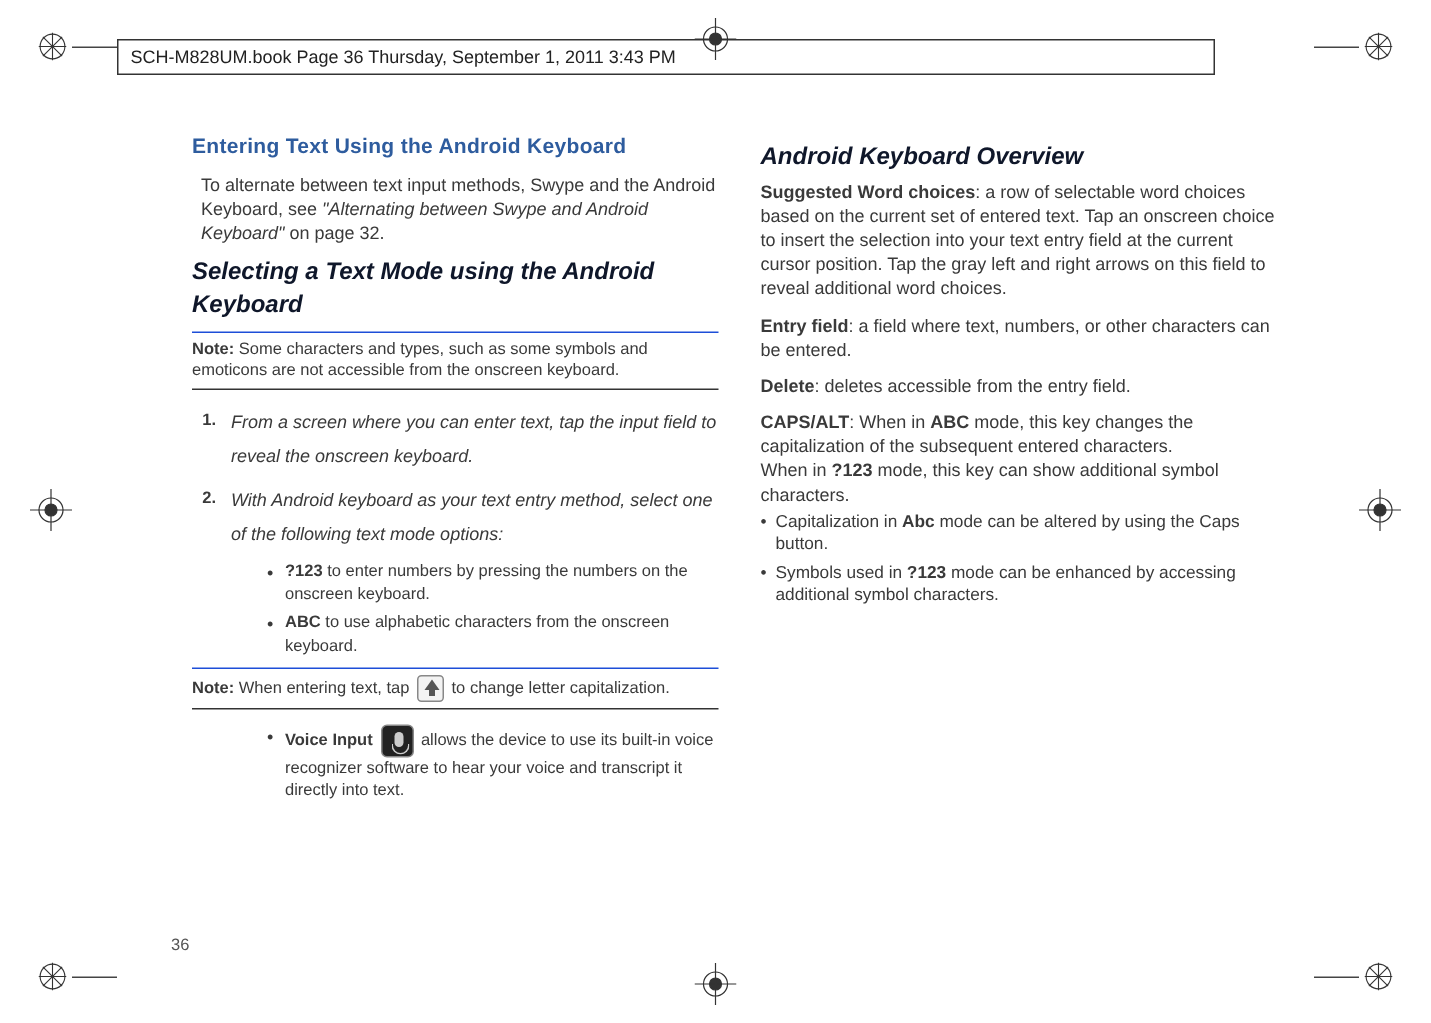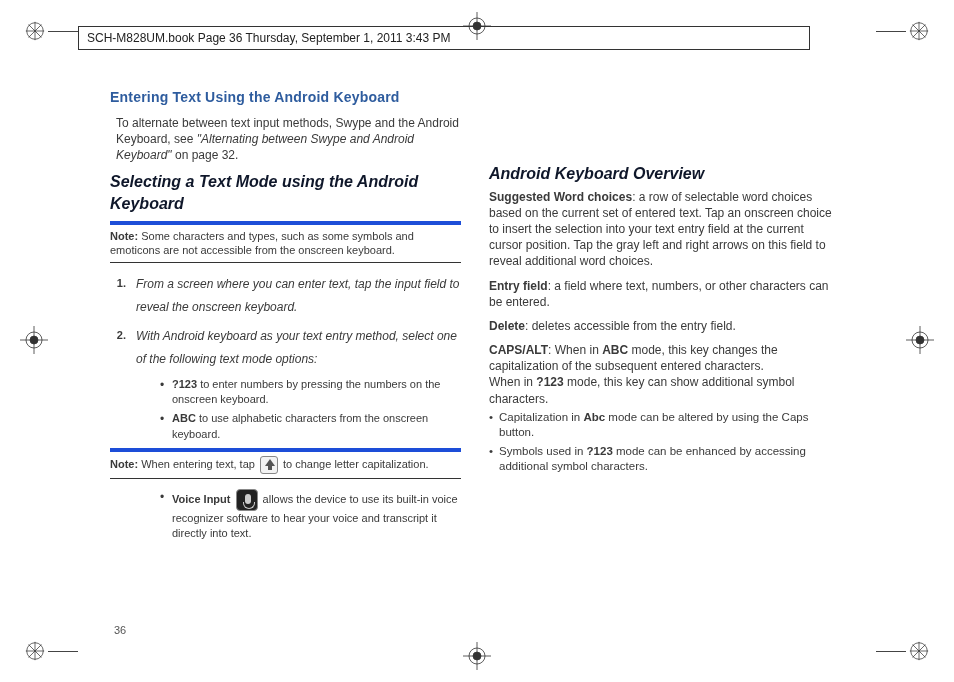--- a/index.html
+++ b/index.html
@@ -23,25 +23,24 @@
     width: 732px;
     border: 0.5px solid #333;
     padding: 4px 8px;
     font-size: 12px;
     color: #222;
   }
 
   .page {
     position: absolute;
     top: 88px;
-    left: 110px;
+    left: 128px;
     width: 730px;
     display: flex;
     gap: 28px;
-    align-items: center;
   }
   .col { width: 351px; font-size: 12px; line-height: 1.35; color: #3a3a3a; }
   .col2 { width: 351px; }
 
   h1.section {
     font-size: 14px;
     font-weight: bold;
     color: #2e5c9e;
     font-family: Arial, sans-serif;
     margin-bottom: 8px;
@@ -53,21 +52,21 @@
     font-style: italic;
     color: #0f172a;
     margin: 6px 0 4px 0;
   }
   p { margin: 4px 0 8px 0; }
   .indent { padding-left: 6px; }
   .italic { font-style: italic; }
   .bold { font-weight: bold; }
 
   .note-box {
-    border-top: 4px solid #1d4ed8;
+    border-top: 1px solid #1d4ed8;
     border-bottom: 1px solid #333;
     padding: 4px 0;
     margin: 6px 0 10px 0;
     font-size: 11px;
   }
   .note-box .note-label { font-weight: bold; }
 
   ol.steps { list-style: none; padding-left: 0; margin: 0 0 6px 0; }
   ol.steps > li { display: flex; margin: 6px 0; line-height: 1.9; }
   ol.steps > li .num { width: 26px; font-weight: bold; text-align: right; padding-right: 10px; font-size: 11px; }

